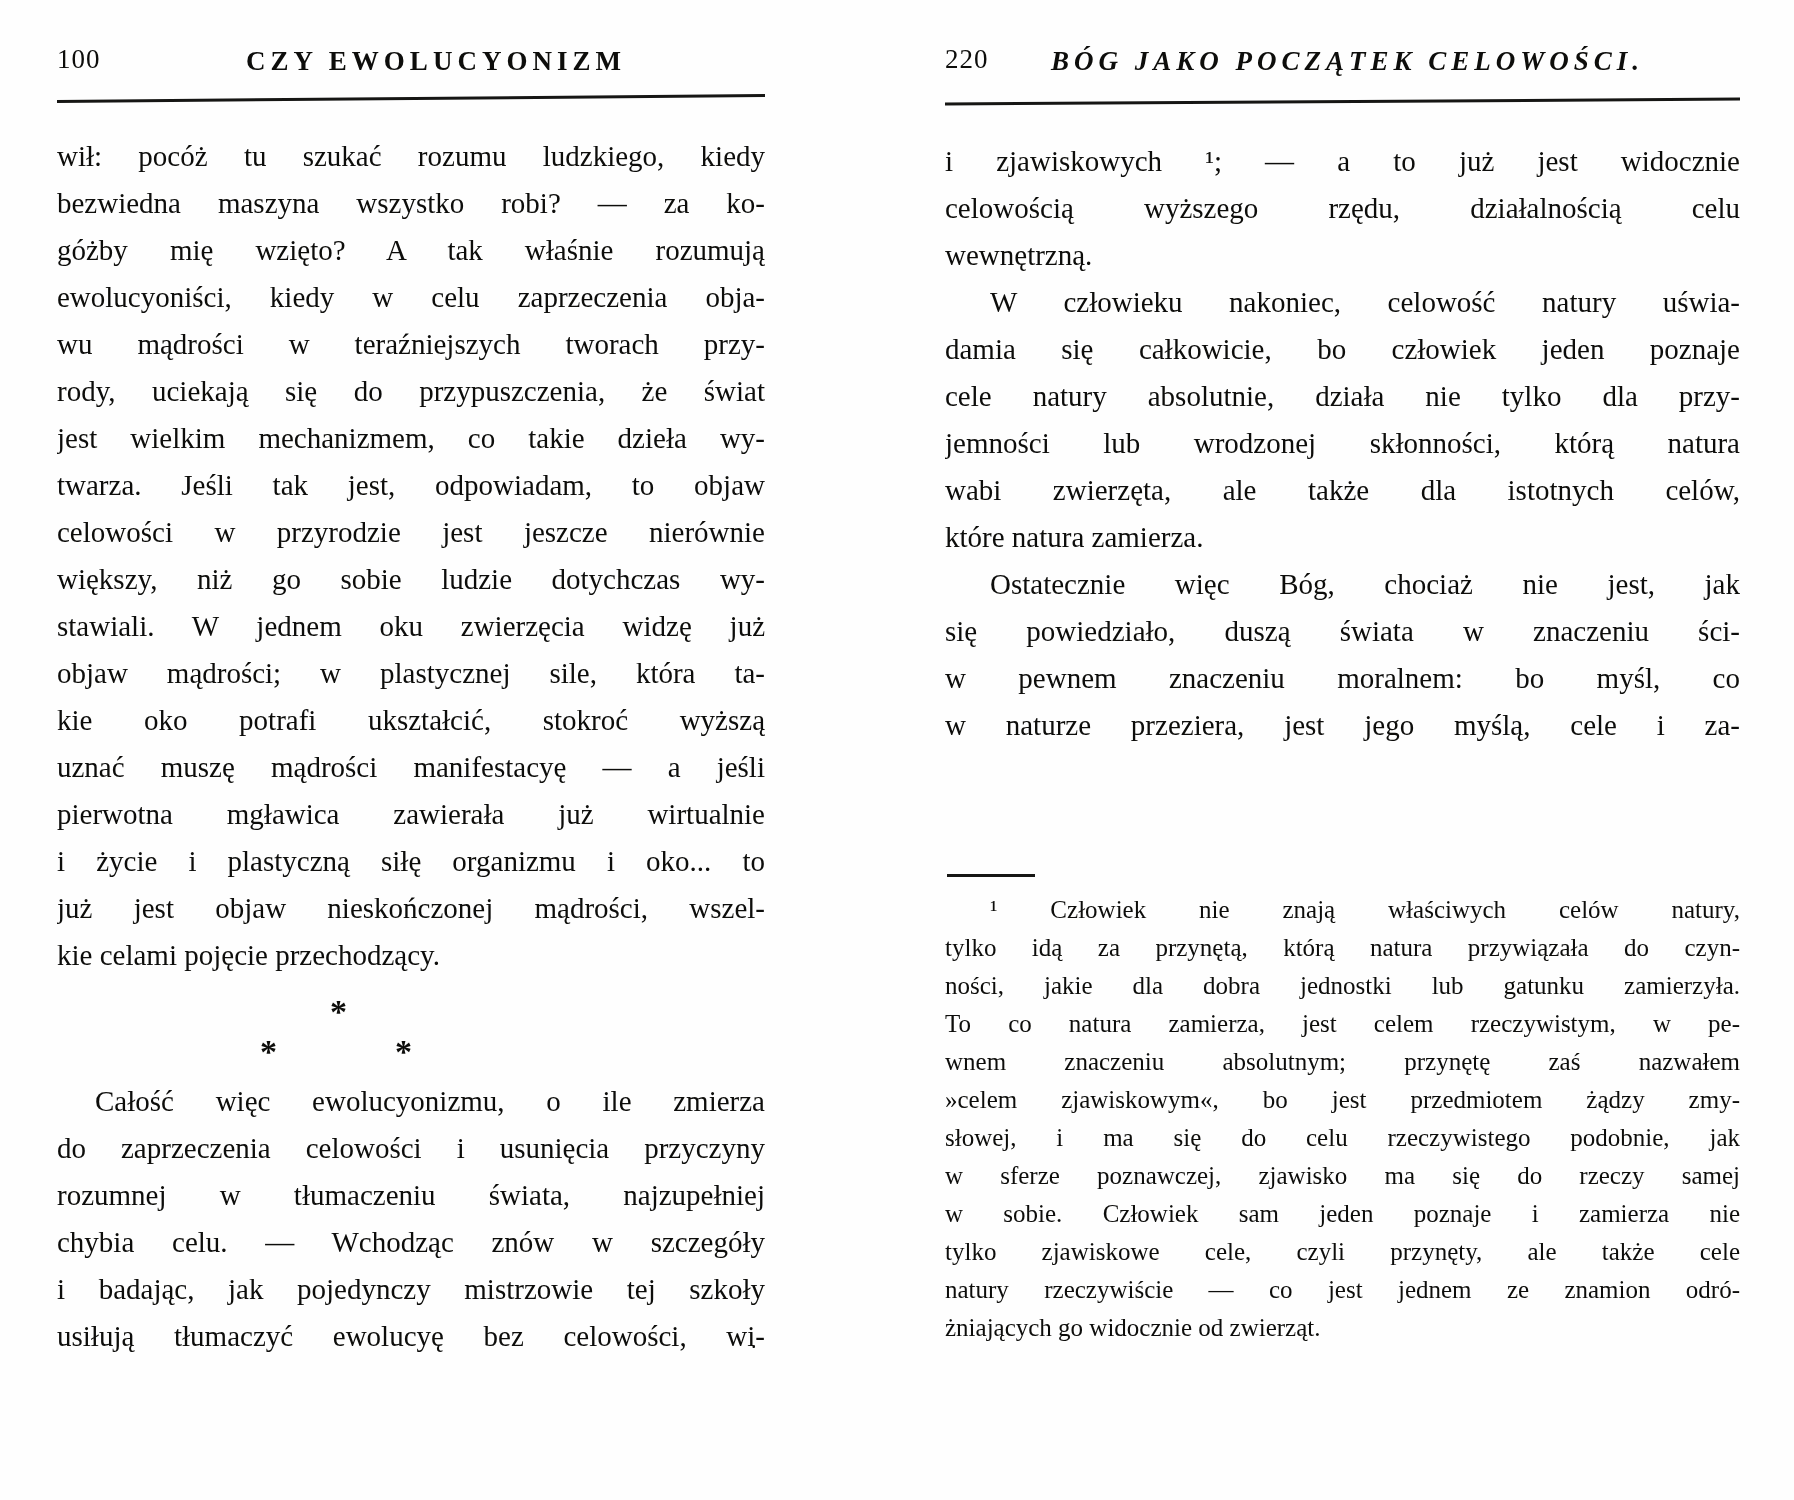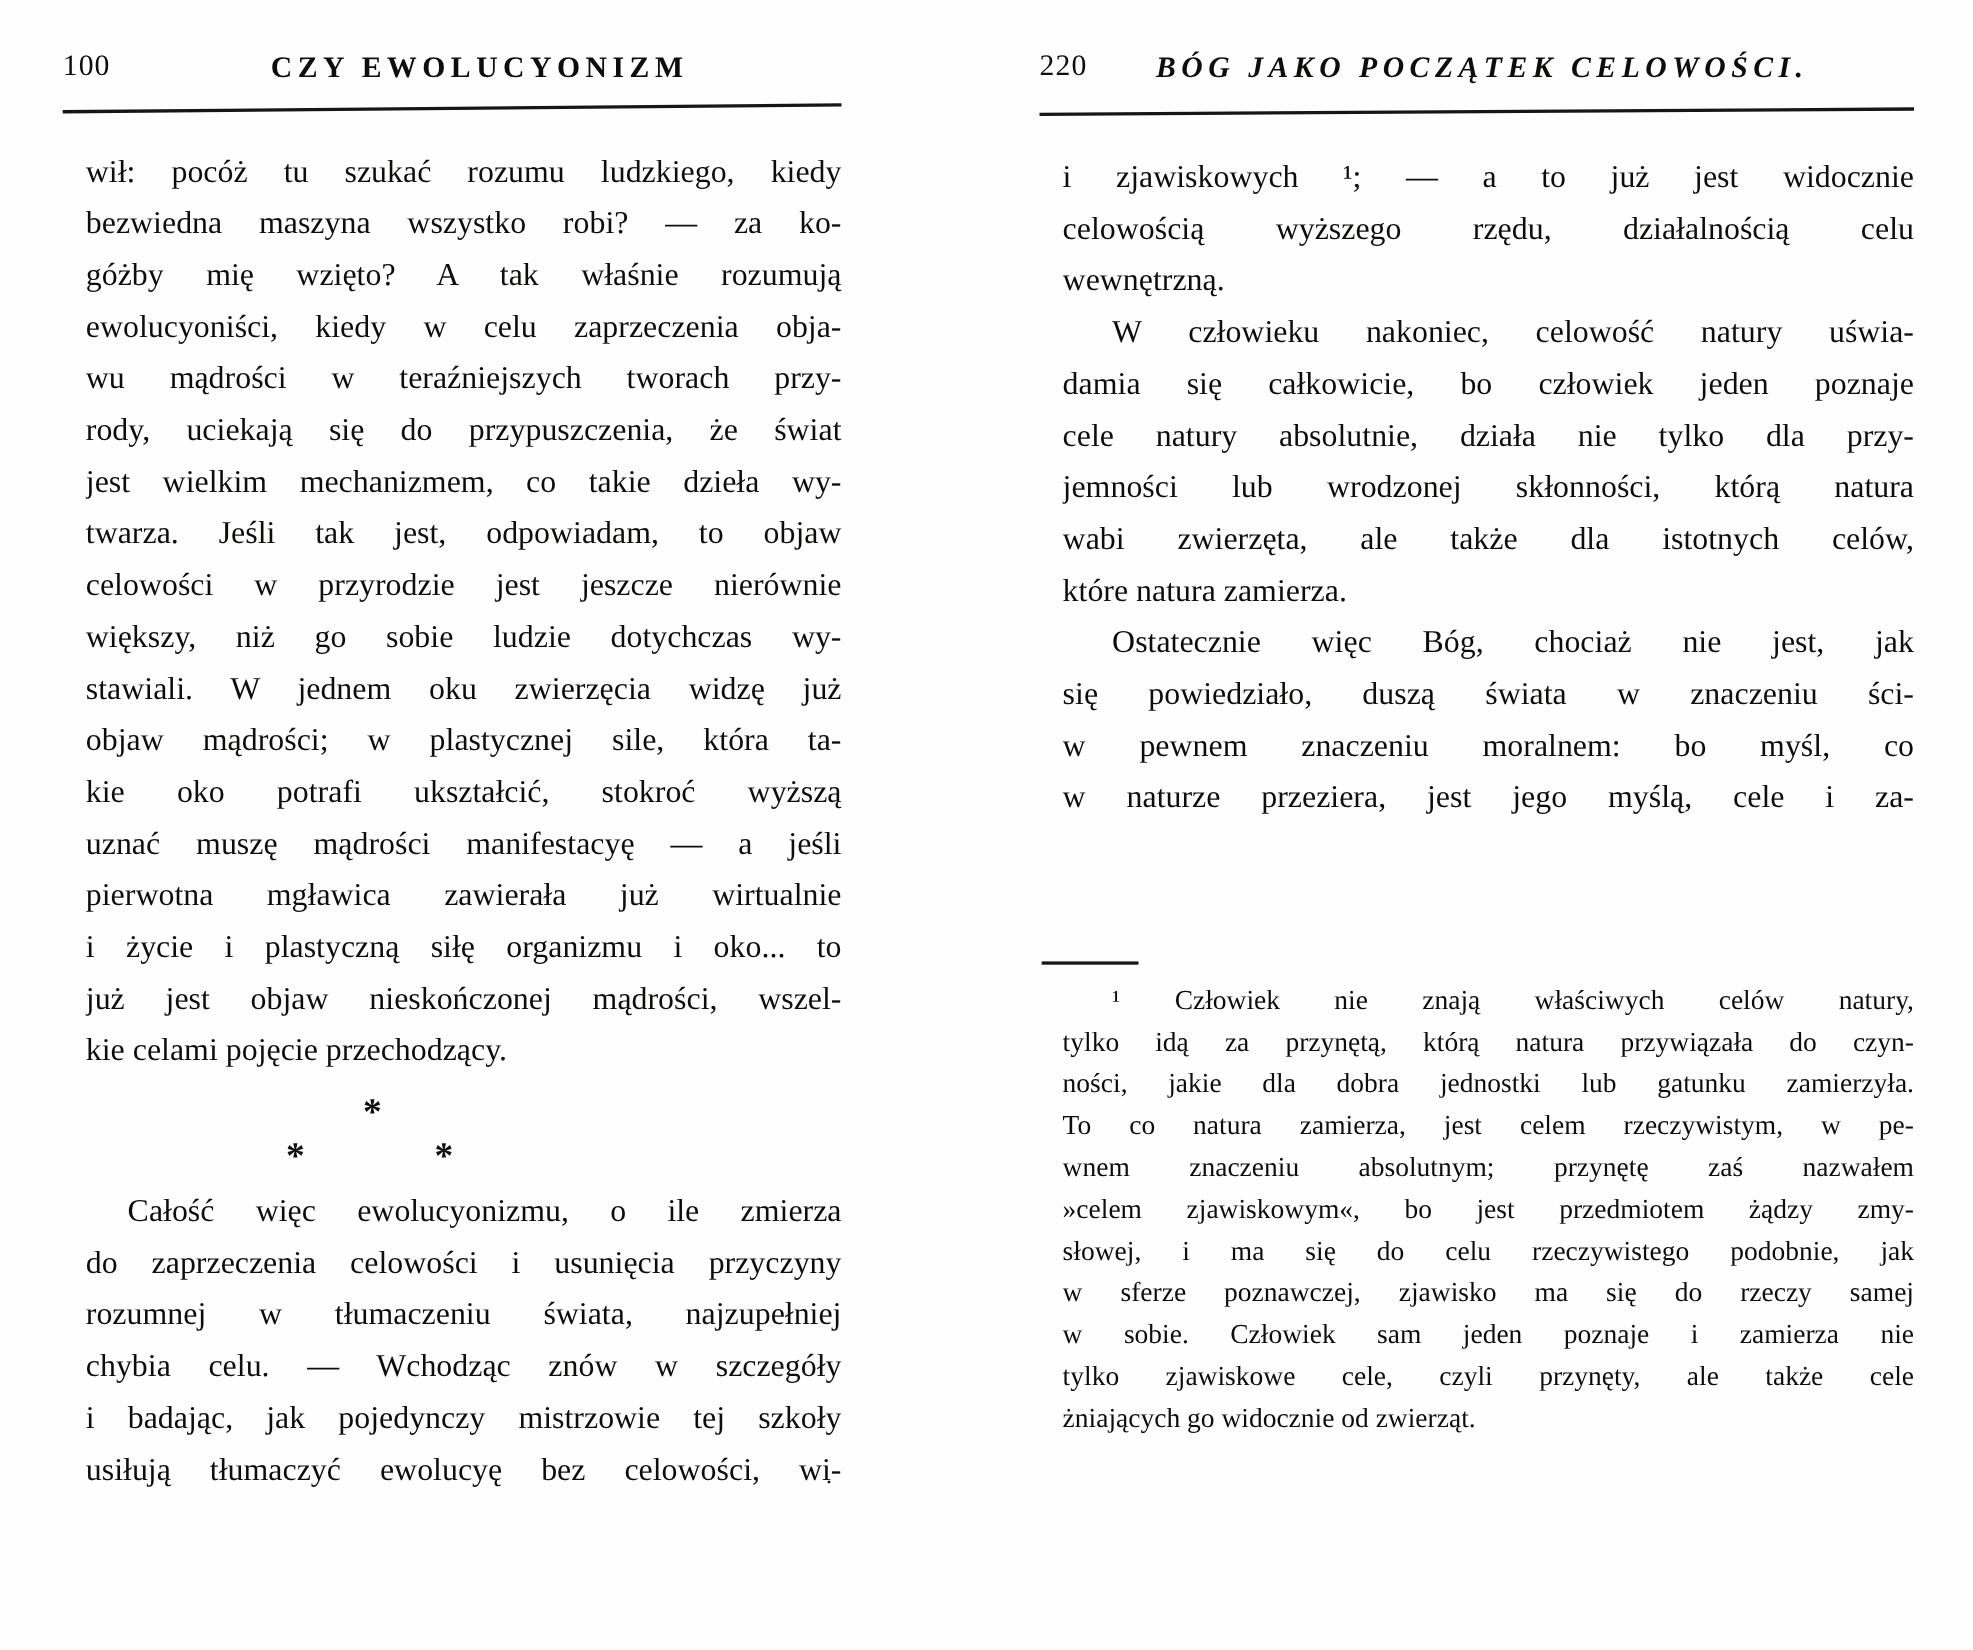--- a/index.html
+++ b/index.html
@@ -37,21 +37,20 @@
   .page-left  .rule { transform: rotate(-0.5deg); }
   .page-right .rule { top: 100px; transform: rotate(-0.35deg); }
 
   .para { position: absolute; left: 0; right: 0; }
   .para .line {
     height: 47px; line-height: 47px;
     font-size: 29px;
     text-align: justify; text-align-last: justify;
     white-space: normal;
     overflow: hidden;
-    margin-left: 21px;
   }
   .para.ends .line:last-child { text-align-last: left; }
   .para.indent .line:first-child { text-indent: 38px; }
   .page-right .para.indent .line:first-child { text-indent: 45px; }
 
   .footnote .line {
     height: 38px; line-height: 38px;
     font-size: 25px;
   }
   .footnote.indent .line:first-child { text-indent: 40px; }
@@ -156,17 +155,18 @@
         <div class="line">¹ Człowiek nie znają właściwych celów natury,</div>
         <div class="line">tylko idą za przynętą, którą natura przywiązała do czyn-</div>
         <div class="line">ności, jakie dla dobra jednostki lub gatunku zamierzyła.</div>
         <div class="line">To co natura zamierza, jest celem rzeczywistym, w pe-</div>
         <div class="line">wnem znaczeniu absolutnym; przynętę zaś nazwałem</div>
         <div class="line">»celem zjawiskowym«, bo jest przedmiotem żądzy zmy-</div>
         <div class="line">słowej, i ma się do celu rzeczywistego podobnie, jak</div>
         <div class="line">w sferze poznawczej, zjawisko ma się do rzeczy samej</div>
         <div class="line">w sobie. Człowiek sam jeden poznaje i zamierza nie</div>
         <div class="line">tylko zjawiskowe cele, czyli przynęty, ale także cele</div>
+        <div class="line">natury rzeczywiście — co jest jednem ze znamion odró-</div>
         <div class="line">żniających go widocznie od zwierząt.</div>
       </div>
   </div>
 
 </div>
 
 </body></html>

